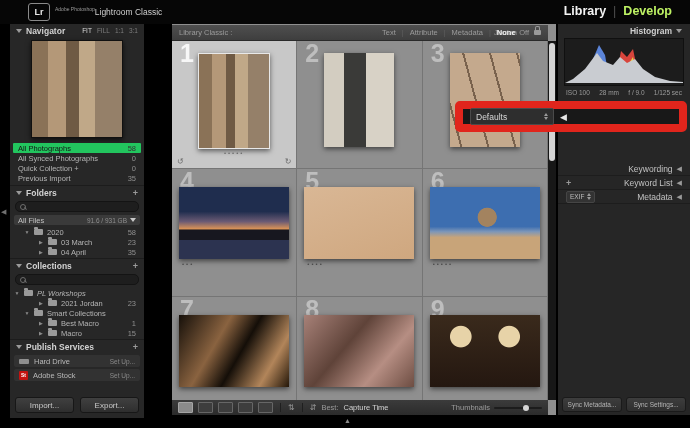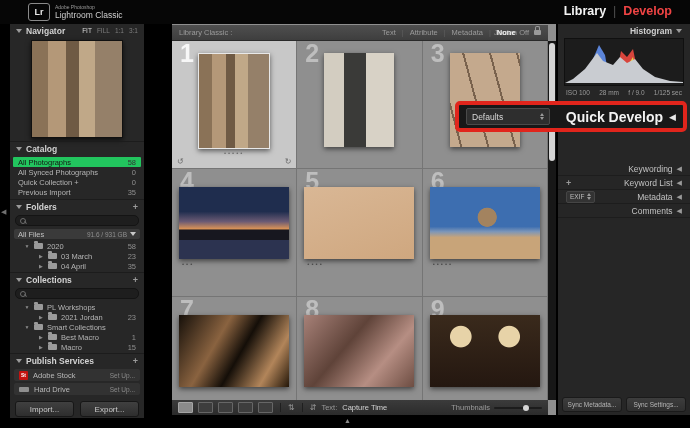--- a/index.html
+++ b/index.html
@@ -3,27 +3,27 @@
 <meta charset="utf-8">
 <style>
   html,body{margin:0;padding:0;background:#000;}
   #root{position:relative;width:690px;height:428px;background:#000;overflow:hidden;
         font-family:"Liberation Sans",sans-serif;-webkit-font-smoothing:antialiased;}
   
   .topbar{position:absolute;left:0;top:0;width:690px;height:24px;background:#060606;}
   .logo{position:absolute;left:28px;top:3px;display:flex;gap:5px;align-items:center;}
   .logo-box{width:20px;height:16px;border:1px solid #8a8a8a;border-radius:3px;color:#e8e8e8;
             font-size:9px;font-weight:bold;display:flex;align-items:center;justify-content:center;}
-  .brand{display:flex;flex-direction:column;line-height:1;}
+  .brand{display:flex;flex-direction:row;line-height:1;}
   .brand .l1{font-size:5px;color:#9a9a9a;}
   .brand .l2{font-size:8.5px;color:#cfcfcf;margin-top:1px;}
   .modules{position:absolute;right:18px;top:4px;display:flex;gap:7px;align-items:center;
            font-size:12.5px;font-weight:bold;}
   .mod-active{color:#f4f4f4;}
-  .mod-idle{color:#ef4444;}
+  .mod-idle{color:#bef264;}
   .mod-div{color:#4f4f4f;font-weight:normal;}
   
   .leftpanel{position:absolute;left:10px;top:24px;width:134px;height:394px;background:#272727;
              display:flex;flex-direction:column;overflow:hidden;}
   .panel-h{display:flex;align-items:center;height:13px;padding:0 6px;color:#d2d2d2;
            font-size:8.5px;font-weight:bold;border-top:1px solid #1c1c1c;gap:4px;flex:none;}
   .tri{width:0;height:0;border-left:3px solid transparent;border-right:3px solid transparent;
        border-top:4px solid #9a9a9a;display:inline-block;flex:none;}
   .plus{margin-left:auto;color:#9a9a9a;font-size:9px;font-weight:bold;}
   .nav-opts{margin-left:auto;display:flex;gap:5px;font-size:6.5px;font-weight:normal;}
@@ -124,21 +124,21 @@
   .mini-dd{display:flex;align-items:center;background:#333;border:1px solid #454545;border-radius:2px;
            font-size:6.5px;color:#bbb;padding:0 3px;height:10px;gap:3px;}
   .spin{display:inline-flex;flex-direction:column;gap:1px;}
   .spin i{display:block;width:0;height:0;border-left:2px solid transparent;border-right:2px solid transparent;}
   .spin .up{border-bottom:3px solid #9a9a9a;} .spin .dn{border-top:3px solid #9a9a9a;}
   .sync-row{position:absolute;bottom:3px;left:4px;right:4px;display:flex;gap:4px;}
   .sync-btn{flex:1;height:13px;background:linear-gradient(#3d3d3d,#2f2f2f);border:1px solid #1a1a1a;
             border-radius:3px;color:#b5b5b5;font-size:6.5px;display:flex;align-items:center;justify-content:center;}
   
   .qd-box{position:absolute;left:455px;top:101px;width:232px;height:31px;background:#181818;
-          border:4px solid #15803d;border-radius:5px;z-index:60;display:flex;align-items:center;
+          border:8px solid #15803d;border-radius:5px;z-index:60;display:flex;align-items:center;
           gap:6px;padding:0 7px;box-sizing:border-box;}
   .qd-dd{width:84px;height:17px;background:#2e2e2e;border:1px solid #4a4a4a;border-radius:2px;
          display:flex;align-items:center;padding:0 5px;font-size:8.5px;color:#d8d8d8;box-sizing:border-box;}
   .qd-title{margin-left:auto;font-size:14px;font-weight:bold;color:#f2f2f2;}
   .qd-arrow{color:#e8e8e8;font-size:9px;}
   
   .edge-arrow-left{position:absolute;left:1px;top:208px;color:#6f6f6f;font-size:7px;}
   .filmstrip-arrow{position:absolute;left:344px;top:417px;color:#8a8a8a;font-size:7px;}
 </style>
 </head>
@@ -169,24 +169,20 @@
           <span class="nav-opt active">FIT</span>
           <span class="nav-opt">FILL</span>
           <span class="nav-opt">1:1</span>
           <span class="nav-opt">3:1</span>
         </span>
     </div>
     <div class="nav-preview-wrap">
       <div class="nav-preview thumb-corridor"></div>
     </div>
 
-    <div class="panel-h">
-      <span class="tri"></span>
-      <span>Catalog</span>
-    </div>
     <div class="cat-list">
         <div class="cat-row selected">
           <span>All Photographs</span>
           <span class="count">58</span>
         </div>
         <div class="cat-row">
           <span>All Synced Photographs</span>
           <span class="count">0</span>
         </div>
         <div class="cat-row">
@@ -237,21 +233,21 @@
 
     <div class="panel-h">
       <span class="tri"></span>
       <span>Collections</span>
       <span class="plus">+</span>
     </div>
     <div class="searchbox">
         <span class="mag"></span>
       </div>
     <div class="tree">
-        <div class="tree-row" style="padding-left: 14px;">
+        <div class="tree-row" style="padding-left: 4px; font-style: italic;">
           <span class="arrow">▼</span>
           <span class="fold-ic"></span>
           <span>PL Workshops</span>
           <span class="count"></span>
         </div>
         <div class="tree-row" style="padding-left: 28px;">
           <span class="arrow">▶</span>
           <span class="fold-ic"></span>
           <span>2021 Jordan</span>
           <span class="count">23</span>
@@ -276,27 +272,27 @@
         </div>
       </div>
 
     <div class="panel-h">
       <span class="tri"></span>
       <span>Publish Services</span>
       <span class="plus">+</span>
     </div>
     <div id="publist">
         <div class="pub-row">
+          <span class="hd-ic"></span>
+          <span>Hard Drive</span>
+          <span class="setup">Set Up...</span>
+        </div>
+        <div class="pub-row">
           <span class="st-ic">St</span>
           <span>Adobe Stock</span>
-          <span class="setup">Set Up...</span>
-        </div>
-        <div class="pub-row">
-          <span class="hd-ic"></span>
-          <span>Hard Drive</span>
           <span class="setup">Set Up...</span>
         </div>
       </div>
 
     <div class="lp-buttons">
       <div class="lp-btn">Import...</div>
       <div class="lp-btn">Export...</div>
     </div>
   </div>
 
@@ -367,21 +363,21 @@
     <div class="toolbar">
       <span class="vicon active"></span>
       <span class="vicon"></span>
       <span class="vicon"></span>
       <span class="vicon"></span>
       <span class="vicon"></span>
       <span class="tb-sep"></span>
       <span class="sorticon">⇅</span>
       <span class="tb-sep"></span>
       <span class="sorticon">⇵</span>
-      <span class="tb-label">Text:</span>
+      <span class="tb-label">Best:</span>
       <span class="tb-value">Capture Time</span>
       <span class="tb-right">
         <span class="tb-label">Thumbnails</span>
         <span class="slider">
             <span class="knob"></span>
           </span>
       </span>
     </div>
   </div>
 
@@ -418,38 +414,33 @@
           <span class="mini-dd">
             <span>EXIF</span>
             <span class="spin">
               <i class="up"></i>
               <i class="dn"></i>
             </span>
           </span>
           <span class="lbl">Metadata</span>
           <span class="sec-arrow">◀</span>
         </div>
-        <div class="sec-row">
-          <span class="lbl">Comments</span>
-          <span class="sec-arrow">◀</span>
-        </div>
       </div>
     <div class="sync-row">
       <div class="sync-btn">Sync Metadata...</div>
       <div class="sync-btn">Sync Settings...</div>
     </div>
   </div>
 
   <div class="qd-box" style="border-color: rgb(225, 37, 28);">
     <div class="qd-dd">
       <span>Defaults</span>
       <span class="spin" style="margin-left:auto;">
           <i class="up"></i>
           <i class="dn"></i>
         </span>
     </div>
-    <span class="qd-title">Quick Develop</span>
     <span class="qd-arrow">◀</span>
   </div>
 
   <span class="edge-arrow-left">◀</span>
   <span class="filmstrip-arrow">▲</span>
 </div>
 
 </body></html>

